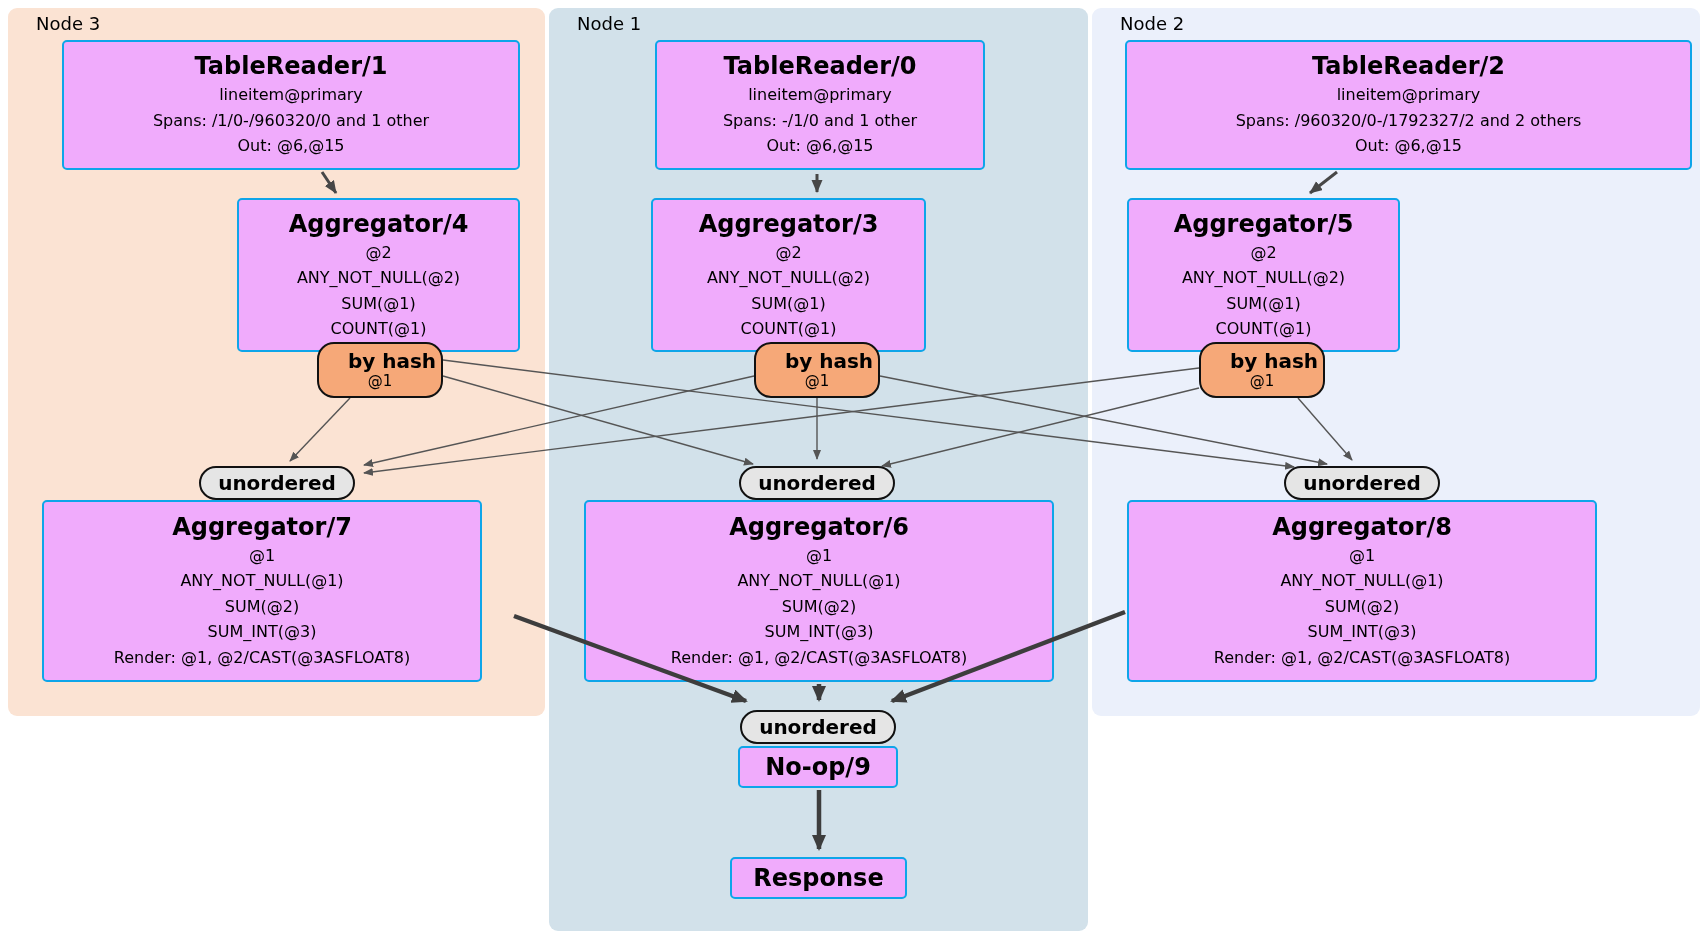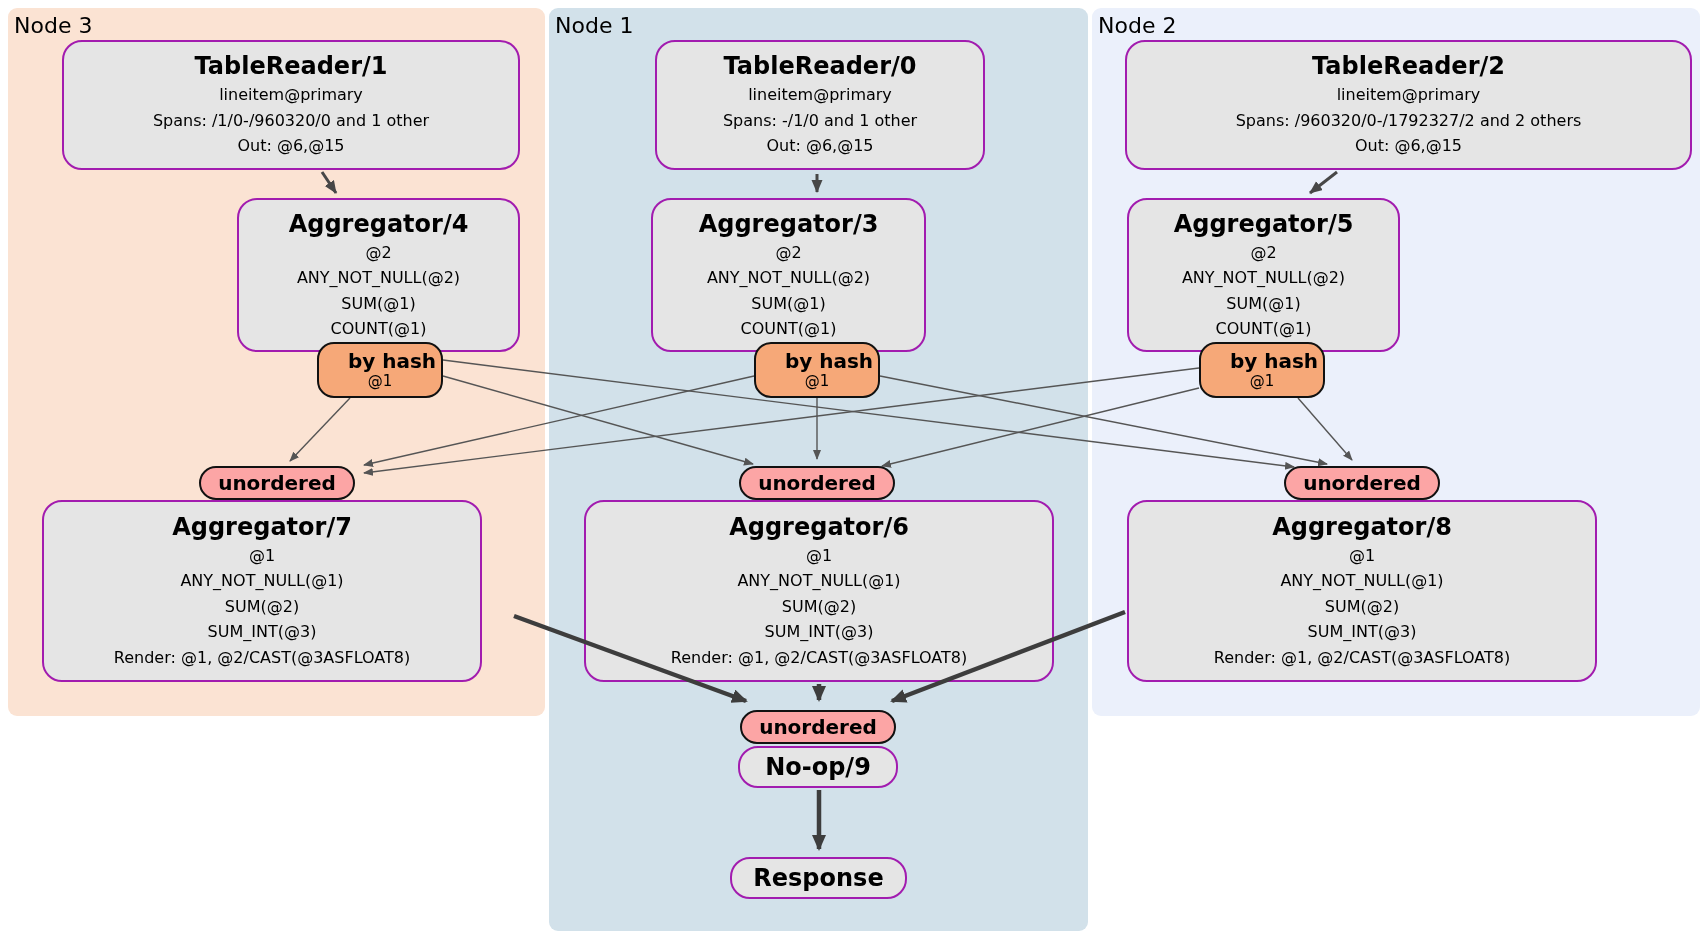--- a/index.html
+++ b/index.html
@@ -4,40 +4,40 @@
 <style>
   html,body{margin:0;padding:0;background:#ffffff;}
   .canvas{
     position:relative;width:1708px;height:940px;background:#ffffff;overflow:hidden;
     font-family:"DejaVu Sans",sans-serif;color:#000;
   }
   .region{position:absolute;border-radius:9px;}
   .region-node3{left:8px;top:8px;width:537px;height:708px;background:#fbe3d3;}
   .region-node1{left:549px;top:8px;width:539px;height:923px;background:#d2e1ea;}
   .region-node2{left:1092px;top:8px;width:608px;height:708px;background:#ebf0fb;}
-  .region-label{position:absolute;left:6px;top:5px;font-size:22px;color:#000;}
+  .region-label{position:absolute;left:28px;top:5px;font-size:18px;color:#000;}
   svg.edges{position:absolute;left:0;top:0;}
   .under{z-index:1;}
   .over{z-index:3;}
   .box{
-    position:absolute;z-index:2;background:#e5e5e5;border:2px solid #a21caf;border-radius:20px;
+    position:absolute;z-index:2;background:#f0abfc;border:2px solid #0ea5e9;border-radius:5px;
     display:flex;flex-direction:column;justify-content:center;align-items:center;
     text-align:center;box-sizing:border-box;padding:4px 6px;
   }
   .box-title{font-weight:bold;font-size:24px;line-height:31px;white-space:nowrap;}
   .box-line{font-size:16px;line-height:25.5px;white-space:nowrap;}
   .hash-router{
     position:absolute;z-index:4;width:126px;height:56px;background:#f6a878;border:2px solid #111;
     border-radius:17px;display:flex;flex-direction:column;justify-content:center;align-items:center;
     box-sizing:border-box;
   }
   .hash-label{font-weight:bold;font-size:20px;line-height:23px;margin-left:24px;}
   .hash-detail{font-size:15px;line-height:17px;}
   .sync{
-    position:absolute;z-index:4;width:156px;height:34px;background:#fca5a5;border:2px solid #111;
+    position:absolute;z-index:4;width:156px;height:34px;background:#e5e5e5;border:2px solid #111;
     border-radius:17px;display:flex;justify-content:center;align-items:center;
     font-weight:bold;font-size:20px;box-sizing:border-box;
   }
 </style>
 </head>
 <body>
 
 <div class="canvas">
 
   <div class="region region-node3">

